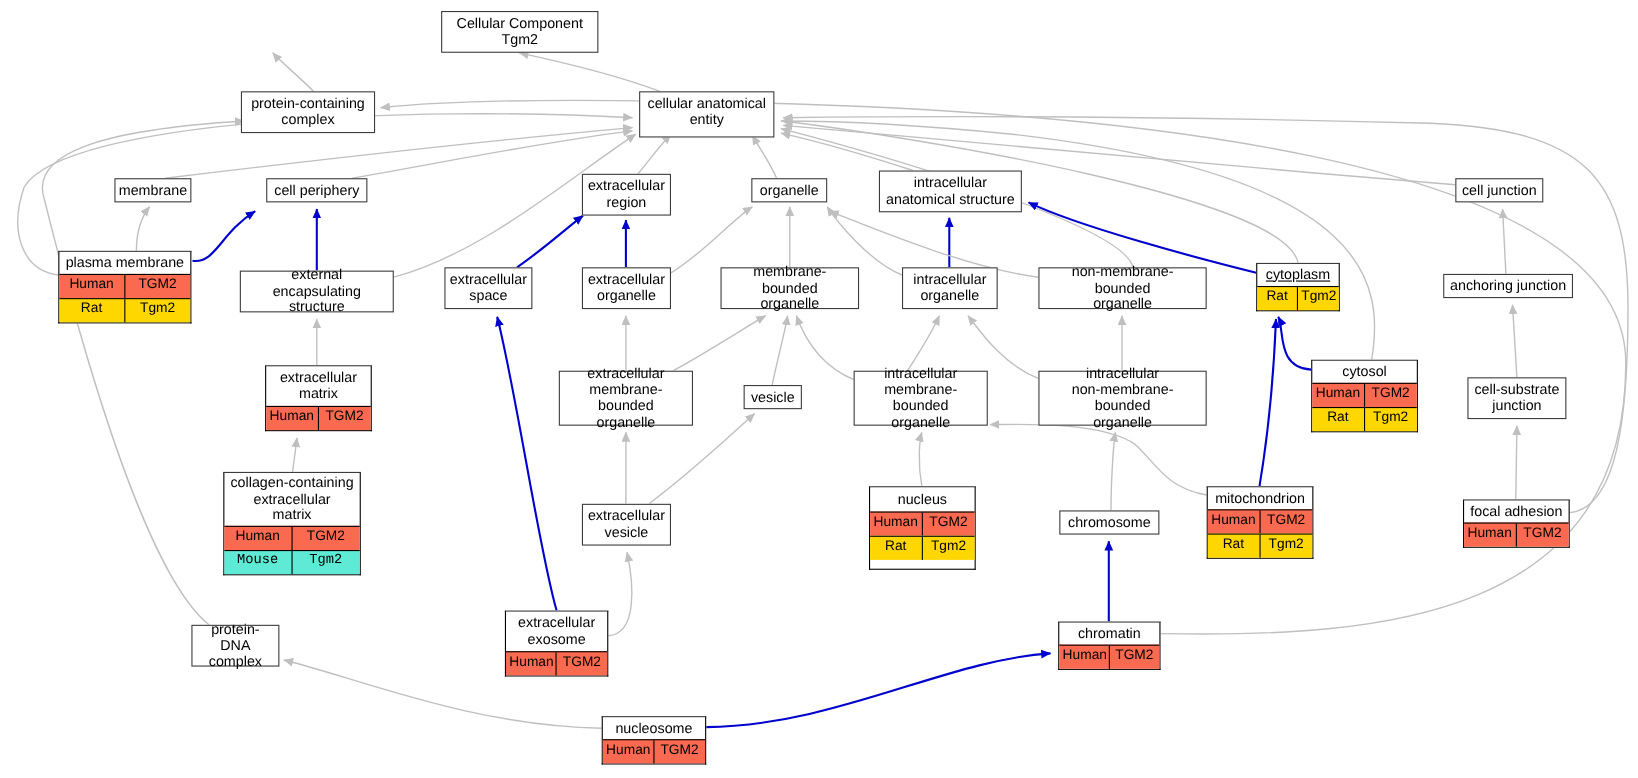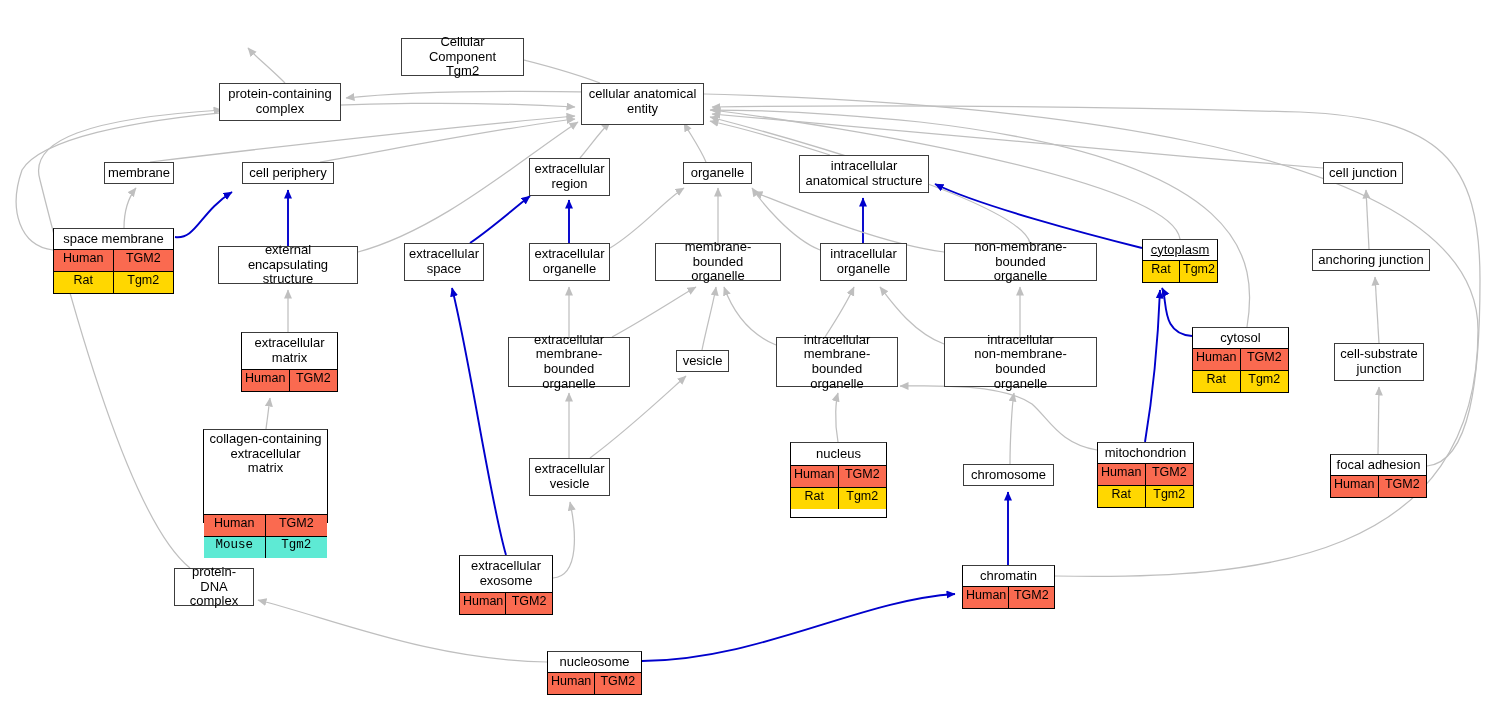--- a/index.html
+++ b/index.html
@@ -82,21 +82,21 @@
         <path d="M 506 555 C 490 500 470 360 452 288" fill="none" stroke="#0000cc" stroke-width="1.9" marker-end="url(#ah-blue)"></path>
         <path d="M 553 578 C 580 576 576 530 570 502" fill="none" stroke="#bfbfbf" stroke-width="1.25" marker-end="url(#ah-grey)"></path>
         <path d="M 1008 565 L 1008 492" fill="none" stroke="#0000cc" stroke-width="1.9" marker-end="url(#ah-blue)"></path>
         <path d="M 1055 576 C 1260 580 1478 560 1478 330 C 1478 140 1000 96 600 92 C 480 90 400 92 346 98" fill="none" stroke="#bfbfbf" stroke-width="1.25" marker-end="url(#ah-grey)"></path>
         <path d="M 642 661 C 760 660 860 600 955 594" fill="none" stroke="#0000cc" stroke-width="1.9" marker-end="url(#ah-blue)"></path>
         <path d="M 547 662 C 430 660 330 618 258 600" fill="none" stroke="#bfbfbf" stroke-width="1.25" marker-end="url(#ah-grey)"></path>
         <path d="M 190 568 C 130 520 70 300 40 180 C 28 140 90 118 222 110" fill="none" stroke="#bfbfbf" stroke-width="1.25" marker-end="url(#ah-grey)"></path>
       </g>
   </svg>
   <div id="nodes">
-      <div class="node" style="left: 401px; top: 10px; width: 123px; height: 38px; margin-top: 28px;">
+      <div class="node" style="left: 401px; top: 10px; width: 143px; height: 38px;">
         <div class="title" style="height: 36px;">Cellular Component
 Tgm2</div>
       </div>
       <div class="node" style="left: 219px; top: 83px; width: 122px; height: 38px;">
         <div class="title" style="height: 36px;">protein-containing
 complex</div>
       </div>
       <div class="node" style="left: 581px; top: 83px; width: 123px; height: 42px;">
         <div class="title" style="height: 36px;">cellular anatomical
 entity</div>
@@ -115,21 +115,21 @@
         <div class="title" style="height: 20px;">organelle</div>
       </div>
       <div class="node" style="left: 799px; top: 155px; width: 130px; height: 38px;">
         <div class="title" style="height: 36px;">intracellular
 anatomical structure</div>
       </div>
       <div class="node" style="left: 1323px; top: 162px; width: 80px; height: 22px;">
         <div class="title" style="height: 20px;">cell junction</div>
       </div>
       <div class="node hasrows" style="left: 53px; top: 228px; width: 121px; height: 66px;">
-        <div class="title" style="height: 22px;">space membrane</div>
+        <div class="title" style="height: 22px;">plasma membrane</div>
         <div class="rows">
           <div class="row human" style="height: 21px;">
             <div class="sp">Human</div>
             <div class="gn">TGM2</div>
           </div>
           <div class="row rat" style="height: 21px;">
             <div class="sp">Rat</div>
             <div class="gn">Tgm2</div>
           </div>
         </div>
@@ -208,21 +208,21 @@
           <div class="row rat" style="height: 21px;">
             <div class="sp">Rat</div>
             <div class="gn">Tgm2</div>
           </div>
         </div>
       </div>
       <div class="node" style="left: 1334px; top: 343px; width: 90px; height: 38px;">
         <div class="title" style="height: 36px;">cell-substrate
 junction</div>
       </div>
-      <div class="node hasrows" style="left: 203px; top: 429px; width: 125px; height: 94px; gap: 36px;">
+      <div class="node hasrows" style="left: 203px; top: 429px; width: 125px; height: 94px;">
         <div class="title" style="height: 50px;">collagen-containing
 extracellular
 matrix</div>
         <div class="rows">
           <div class="row human" style="height: 21px;">
             <div class="sp">Human</div>
             <div class="gn">TGM2</div>
           </div>
           <div class="row mouse" style="height: 21px;">
             <div class="sp">Mouse</div>

